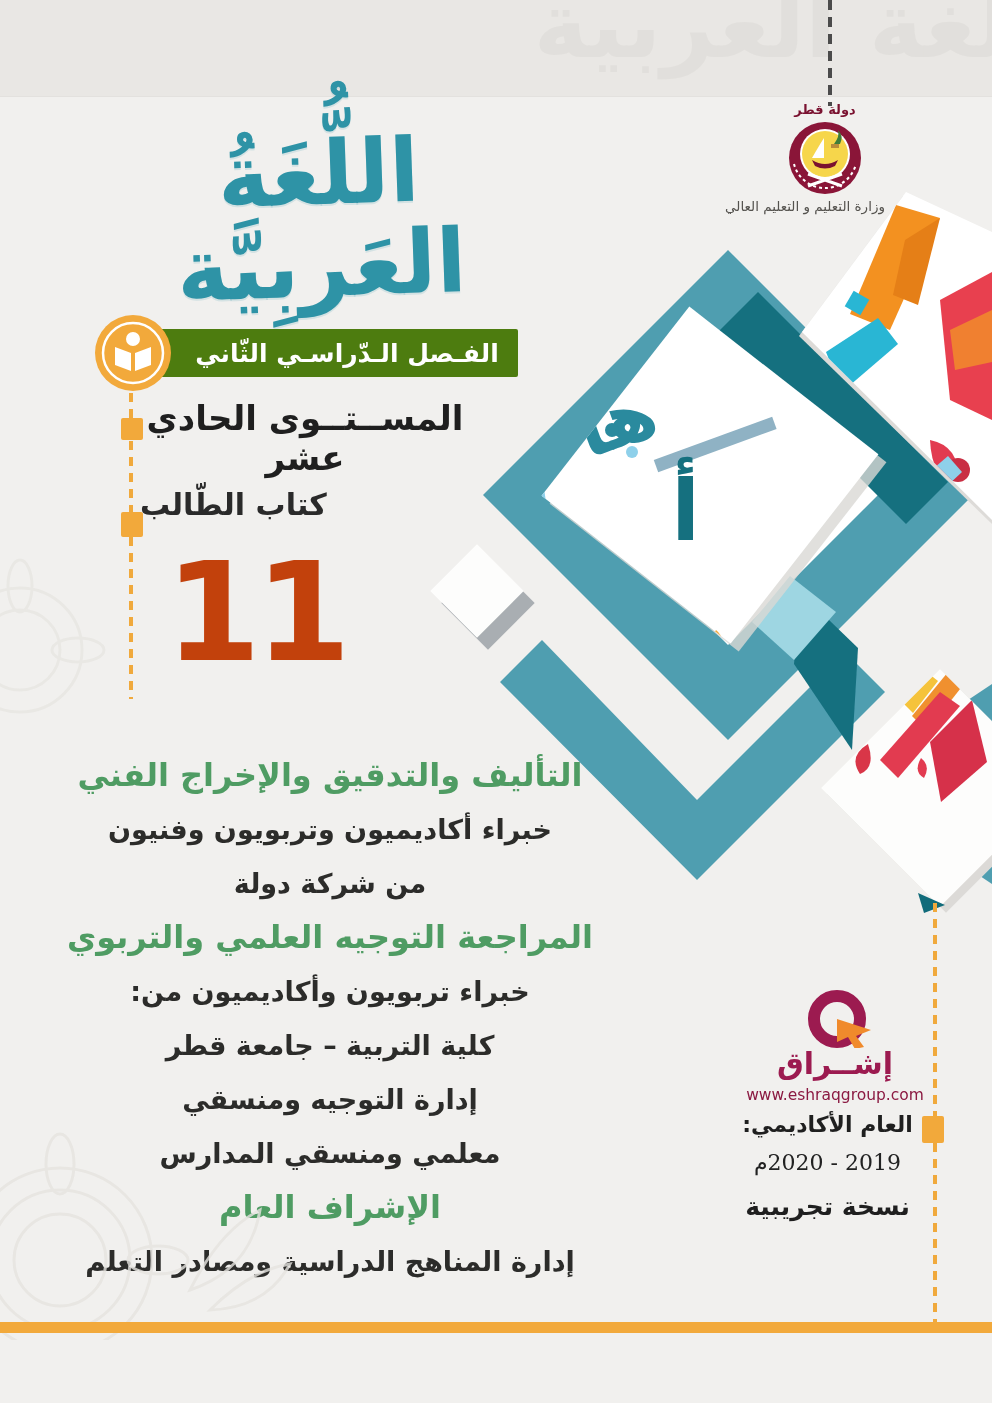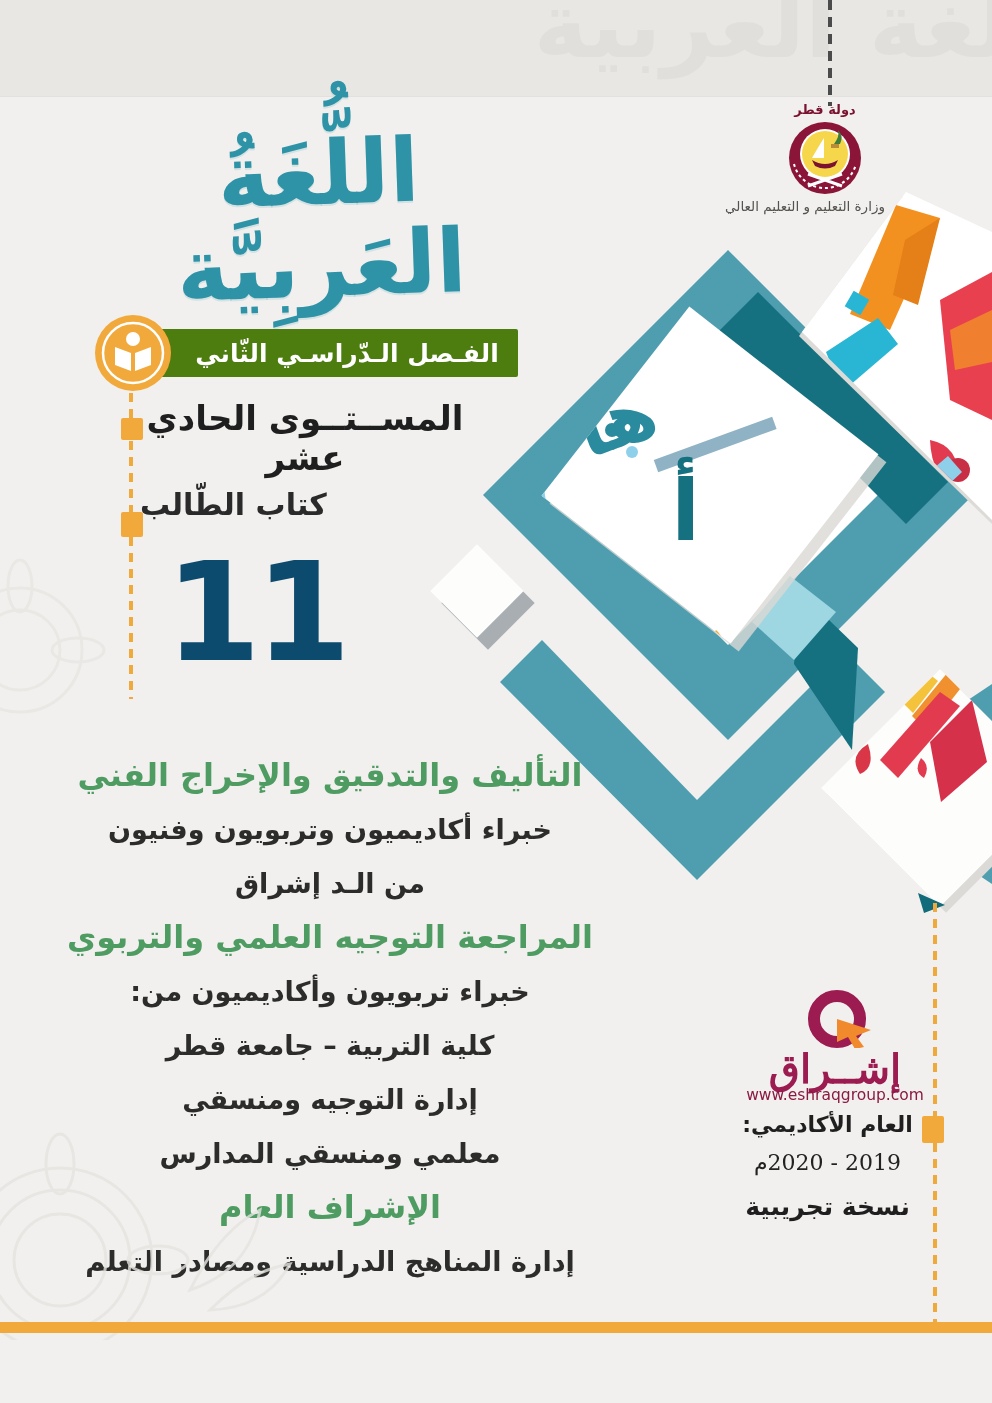--- a/index.html
+++ b/index.html
@@ -28,29 +28,29 @@
               color:#2e93a6;transform:rotate(-2deg);line-height:1.05;text-shadow:0 2px 0 rgba(46,147,166,.15);}
   
   .banner{left:128px;top:329px;width:390px;height:48px;background:#4d7c0f;border-radius:2px;
           display:flex;align-items:center;justify-content:center;}
   .banner span{color:#fff;font-weight:bold;font-size:25px;padding-left:48px;}
   .reader-badge{left:95px;top:315px;}
   
   .level{left:140px;top:398px;width:330px;text-align:center;font-size:34px;font-weight:bold;color:#1f1f1f;}
   .booktype{left:140px;top:487px;width:330px;text-align:left;font-size:30px;font-weight:bold;color:#2a2a2a;}
   .grade{left:140px;top:544px;width:230px;text-align:center;font-size:138px;font-weight:bold;
-         color:#0c4a6e;letter-spacing:-6px;line-height:1;}
+         color:#c2410c;letter-spacing:-6px;line-height:1;}
   
   .credits{left:20px;top:748px;width:620px;}
   .credit-line{height:54px;display:flex;align-items:center;justify-content:center;
                font-size:27px;font-weight:bold;color:#2c2c2a;}
   .credit-line.green{color:#4f9c63;font-size:32px;}
   
   .publisher-name{left:760px;top:1046px;width:150px;text-align:center;color:#9c1b50;
-                  font-weight:bold;font-size:40px;font-family:Liberation Serif, serif;}
+                  font-weight:bold;font-size:30px;}
   .website{left:735px;top:1086px;width:200px;text-align:center;font-size:15.5px;color:#8b1a42;
            direction:ltr;}
   .acad-label{left:730px;top:1112px;width:195px;text-align:center;font-size:22px;font-weight:bold;color:#1f1f1f;}
   .acad-year{left:730px;top:1150px;width:195px;text-align:center;font-size:22px;color:#222;
              font-family:"DejaVu Serif",serif;}
   .edition{left:730px;top:1192px;width:195px;text-align:center;font-size:25px;font-weight:bold;color:#1f1f1f;}
   
   .bottom-bar{left:0;top:1322px;width:992px;height:11px;background:#f2a93b;}
   svg text{font-family:"DejaVu Sans",sans-serif;}
 </style>
@@ -173,21 +173,21 @@
 <div class="abs node" style="left:121px;top:418px;width:22px;height:22px"></div>
 <div class="abs node" style="left:121px;top:512px;width:22px;height:25px"></div>
 
 <div class="abs level">المســتــوى الحادي عشر</div>
 <div class="abs booktype">كتاب الطّالب</div>
 <div class="abs grade">11</div>
 
 <div class="abs credits">
   <div class="credit-line green">التأليف والتدقيق والإخراج الفني</div>
   <div class="credit-line">خبراء أكاديميون وتربويون وفنيون</div>
-  <div class="credit-line">من الـد إشراق</div>
+  <div class="credit-line">من شركة دولة</div>
   <div class="credit-line green">المراجعة التوجيه العلمي والتربوي</div>
   <div class="credit-line">خبراء تربويون وأكاديميون من:</div>
   <div class="credit-line">كلية التربية – جامعة قطر</div>
   <div class="credit-line">إدارة التوجيه ومنسقي</div>
   <div class="credit-line">معلمي ومنسقي المدارس</div>
   <div class="credit-line green">الإشراف العام</div>
   <div class="credit-line">إدارة المناهج الدراسية ومصادر التعلم</div>
 </div>
 
 <div class="abs dash-v dash-yellow-right"></div>

